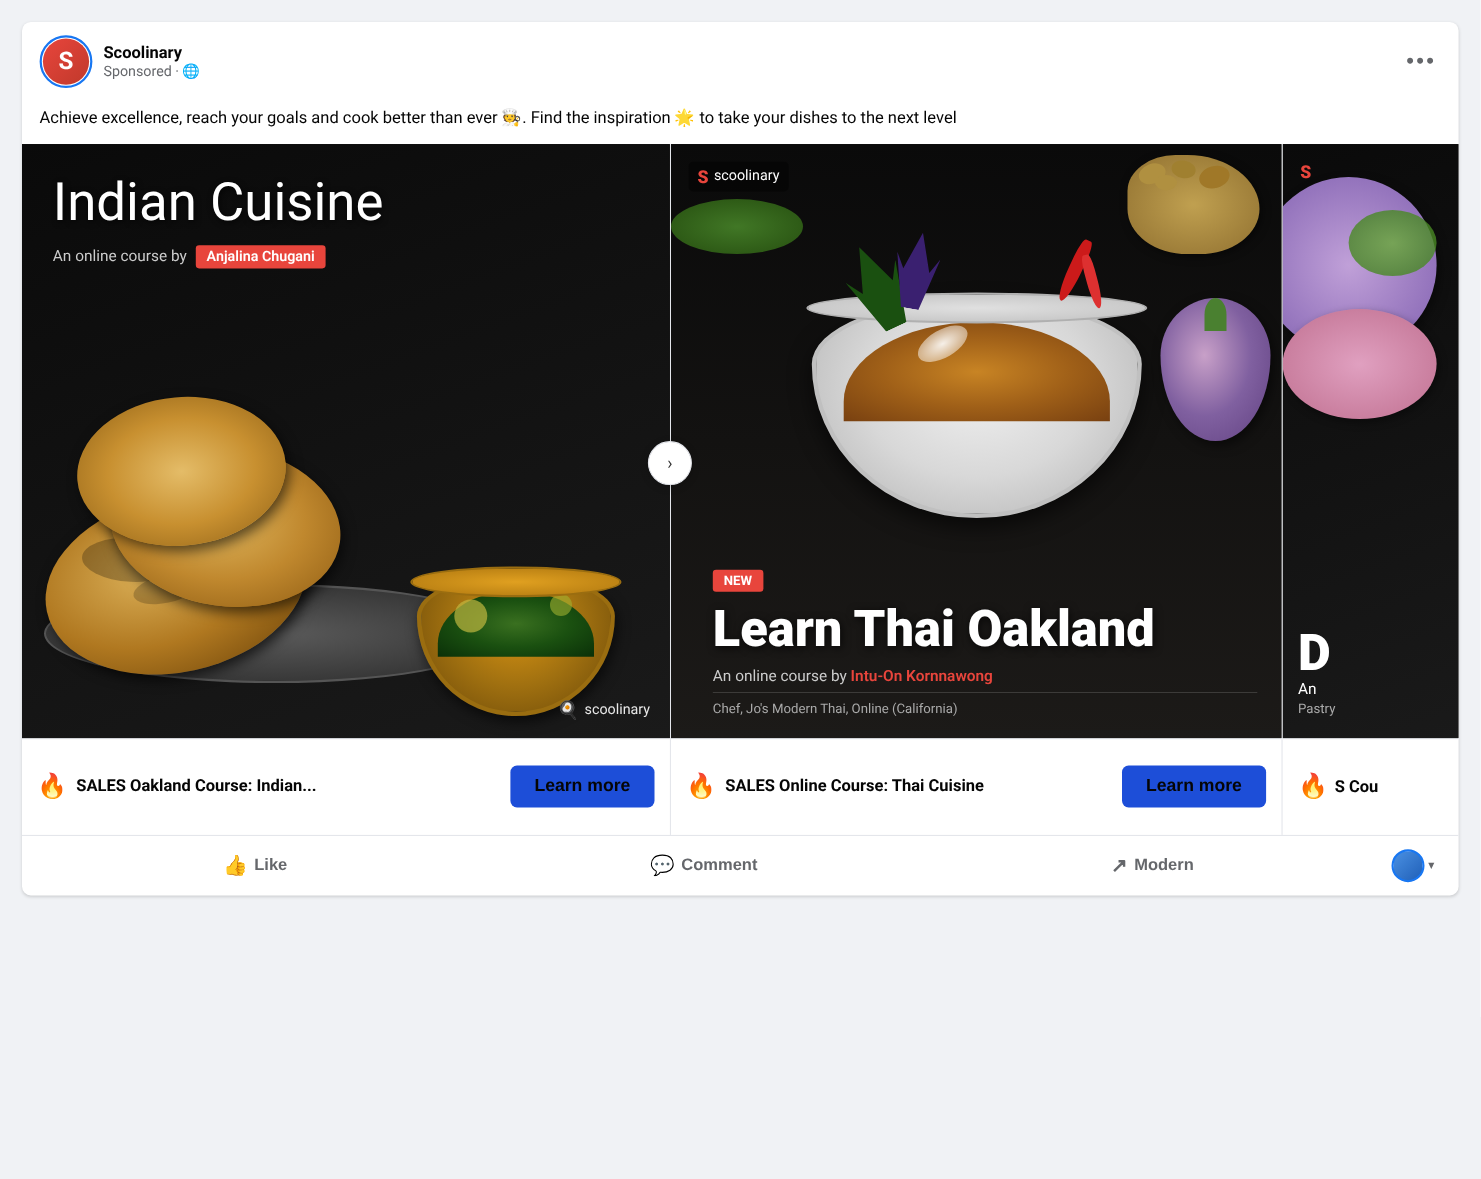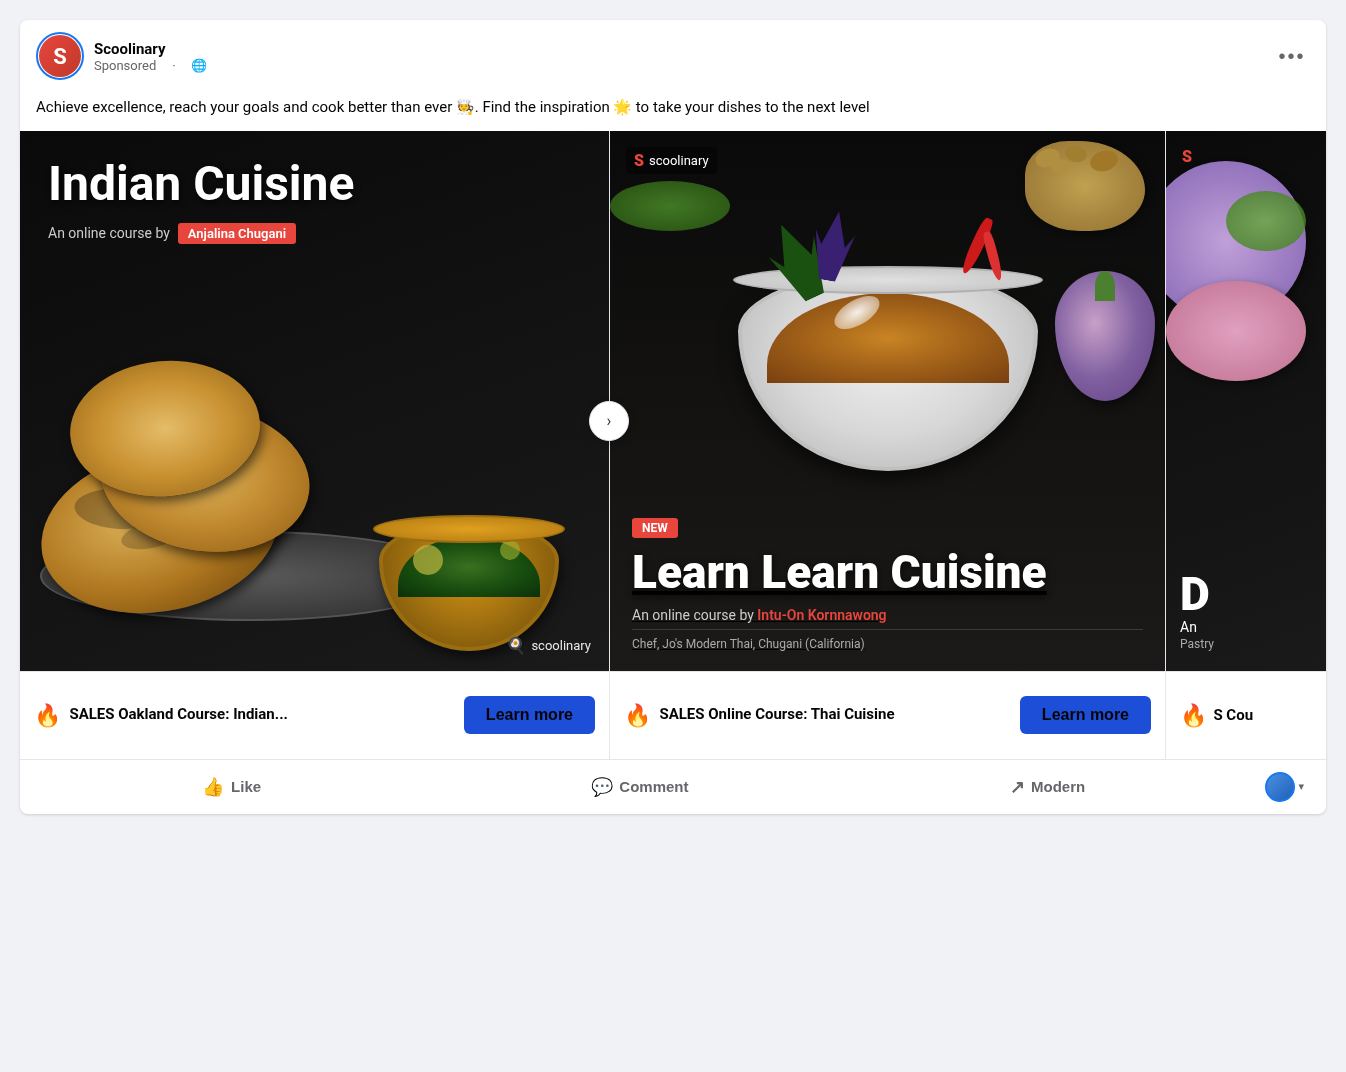--- a/index.html
+++ b/index.html
@@ -58,21 +58,21 @@
       flex-direction: column;
     }
     .page-name {
       font-weight: 700;
       font-size: 15px;
       color: #050505;
     }
     .sponsored-row {
       display: flex;
       align-items: center;
-      gap: 16px;
+      gap: 3px;
       font-size: 13px;
       color: #65676b;
     }
     .more-btn {
       width: 36px;
       height: 36px;
       border-radius: 50%;
       background: none;
       border: none;
       cursor: pointer;
@@ -215,21 +215,21 @@
 
         <div style="position:absolute;bottom:20px;right:50px;width:180px;height:130px;background:radial-gradient(ellipse at 50% 35%,#d89414,#a07010,#6a4808);border-radius:50% 50% 50% 50% / 30% 30% 70% 70%;border:4px solid #9a6d10;overflow:hidden;box-shadow:2px 5px 12px rgba(0,0,0,0.6);">
           <div style="position:absolute;top:12px;left:15px;right:15px;height:60px;background:radial-gradient(ellipse,#3a7020,#1a5010,#0a3008);border-radius:50% 50% 0 0/80% 80% 0 0;"></div>
           <div style="position:absolute;top:20px;left:30px;width:30px;height:30px;background:#c0b840;border-radius:50%;opacity:0.7;"></div>
           <div style="position:absolute;top:15px;right:35px;width:20px;height:20px;background:#a0b030;border-radius:50%;opacity:0.6;"></div>
         </div>
 
         <div style="position:absolute;bottom:128px;right:44px;width:192px;height:28px;background:radial-gradient(ellipse,#e0a020,#b07810);border-radius:50%;border:2px solid #9a6d10;"></div>
 
         <div style="position:absolute;top:28px;left:28px;">
-          <div style="font-size:48px;font-weight:700;color:#fff;line-height:1.05;text-shadow:1px 2px 6px rgba(0,0,0,0.7);margin-bottom:14px;">Indian Cuisine</div>
+          <div style="font-size:48px;font-weight:400;color:#fff;line-height:1.05;text-shadow:1px 2px 6px rgba(0,0,0,0.7);margin-bottom:14px;">Indian Cuisine</div>
           <div style="font-size:14px;color:#ccc;display:flex;align-items:center;gap:8px;flex-wrap:wrap;">
             <span>An online course by</span>
             <span style="background:#e8453c;color:#fff;padding:3px 10px;border-radius:3px;font-size:13px;font-weight:600;">Anjalina Chugani</span>
           </div>
         </div>
 
         <div style="position:absolute;bottom:16px;right:18px;color:#fff;font-size:13px;display:flex;align-items:center;gap:5px;opacity:0.9;">
           <span style="font-size:16px;">🍳</span>
           <span>scoolinary</span>
         </div>
@@ -279,28 +279,28 @@
           <div style="position:absolute;top:0px;left:100px;width:40px;height:70px;background:#3a2070;clip-path:polygon(50% 0%,80% 50%,100% 30%,70% 100%,30% 100%,0% 30%,20% 50%);transform:rotate(10deg);"></div>
           <div style="position:absolute;top:5px;right:80px;width:12px;height:60px;background:#cc1a1a;border-radius:30% 30% 50% 50%;transform:rotate(25deg);"></div>
           <div style="position:absolute;top:20px;right:65px;width:10px;height:50px;background:#dd3030;border-radius:30% 30% 50% 50%;transform:rotate(-15deg);"></div>
         </div>
 
         <div style="position:absolute;top:16px;left:16px;color:#fff;font-size:13px;display:flex;align-items:center;gap:5px;background:rgba(0,0,0,0.4);padding:4px 8px;border-radius:4px;">
           <span style="color:#e8453c;font-weight:900;font-size:16px;">S</span>
           <span>scoolinary</span>
         </div>
 
-        <div style="position:absolute;bottom:20px;left:22px;right:22px;text-decoration:underline;">
+        <div style="position:absolute;bottom:20px;left:38px;right:22px;">
           <span style="display:inline-block;background:#e8453c;color:#fff;font-size:12px;font-weight:700;padding:3px 10px;border-radius:3px;margin-bottom:10px;text-transform:uppercase;">NEW</span>
-          <div style="font-size:46px;font-weight:900;color:#fff;line-height:1.05;text-shadow:1px 2px 8px rgba(0,0,0,0.7);margin-bottom:10px;">Learn Learn Cuisine</div>
+          <div style="font-size:46px;font-weight:900;color:#fff;line-height:1.05;text-shadow:1px 2px 8px rgba(0,0,0,0.7);margin-bottom:10px;">Learn Thai Oakland</div>
           <div style="font-size:14px;color:#ccc;margin-bottom:6px;">
             <span>An online course by</span>
             <span style="color:#e8453c;font-weight:600;">Intu-On Kornnawong</span>
           </div>
-          <div style="font-size:12px;color:#aaa;border-top:1px solid rgba(255,255,255,0.15);padding-top:7px;">Chef, Jo's Modern Thai, Chugani (California)</div>
+          <div style="font-size:12px;color:#aaa;border-top:1px solid rgba(255,255,255,0.15);padding-top:7px;">Chef, Jo's Modern Thai, Online (California)</div>
         </div>
       </div>
 
       <div style="padding:14px 14px;display:flex;align-items:center;justify-content:space-between;min-height:88px;border-top:1px solid #e4e6eb;">
         <div style="display:flex;align-items:center;gap:8px;">
           <span style="font-size:22px;">🔥</span>
           <span style="font-size:15px;font-weight:700;color:#050505;line-height:1.3;">SALES Online Course: Thai Cuisine</span>
         </div>
         <button class="learn-more-btn">Learn more</button>
       </div>

